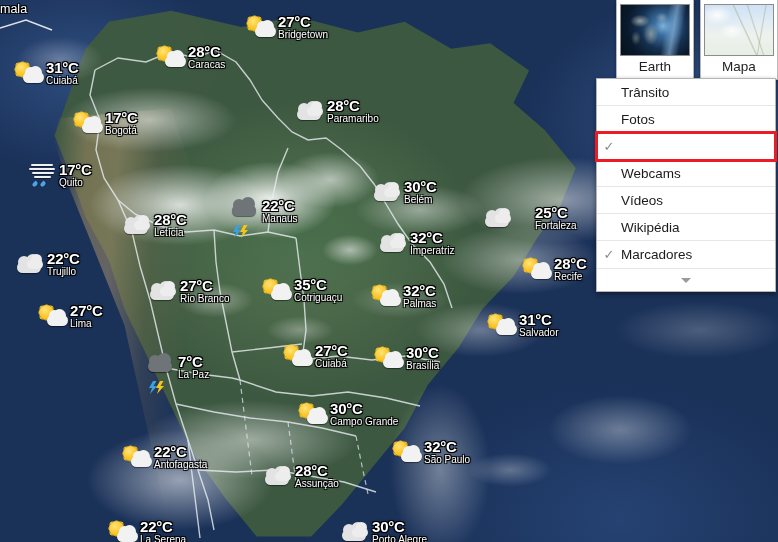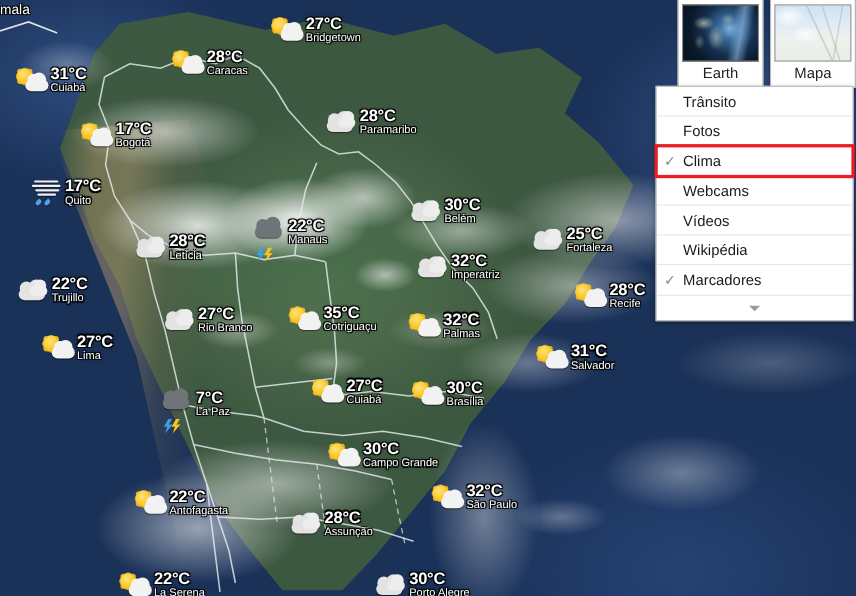--- a/index.html
+++ b/index.html
@@ -337,21 +337,21 @@
                 <path d="M4 0 L0 7 L3 7 L1 13 L8 5 L4.5 5 L7.5 0 Z" fill="#3aa0e0"></path>
                 <path d="M11 0 L7 7 L10 7 L8 13 L15 5 L11.5 5 L14.5 0 Z" fill="#f5c518"></path>
               </svg>
             </span>
           </span>
           <span class="wtext">
             <span class="wtemp">22°C</span>
             <span class="wcity">Manaus</span>
           </span>
         </div>
-        <div class="wlabel" style="left: 483px; top: 199px;">
+        <div class="wlabel" style="left: 483px; top: 199px; gap: 20px;">
           <span class="wicon">
             <span class="cloudg"></span>
             <span class="cloudg2"></span>
           </span>
           <span class="wtext">
             <span class="wtemp">25°C</span>
             <span class="wcity">Fortaleza</span>
           </span>
         </div>
         <div class="wlabel" style="left: 122px; top: 206px;">
@@ -558,21 +558,20 @@
         <div class="menuitem">
           <span class="mi-check"></span>
           <span class="mi-label">Trânsito</span>
         </div>
         <div class="menuitem">
           <span class="mi-check"></span>
           <span class="mi-label">Fotos</span>
         </div>
         <div class="menuitem sel">
           <span class="mi-check">✓</span>
-          <span class="mi-label">Clima</span>
         </div>
         <div class="menuitem">
           <span class="mi-check"></span>
           <span class="mi-label">Webcams</span>
         </div>
         <div class="menuitem">
           <span class="mi-check"></span>
           <span class="mi-label">Vídeos</span>
         </div>
         <div class="menuitem">

